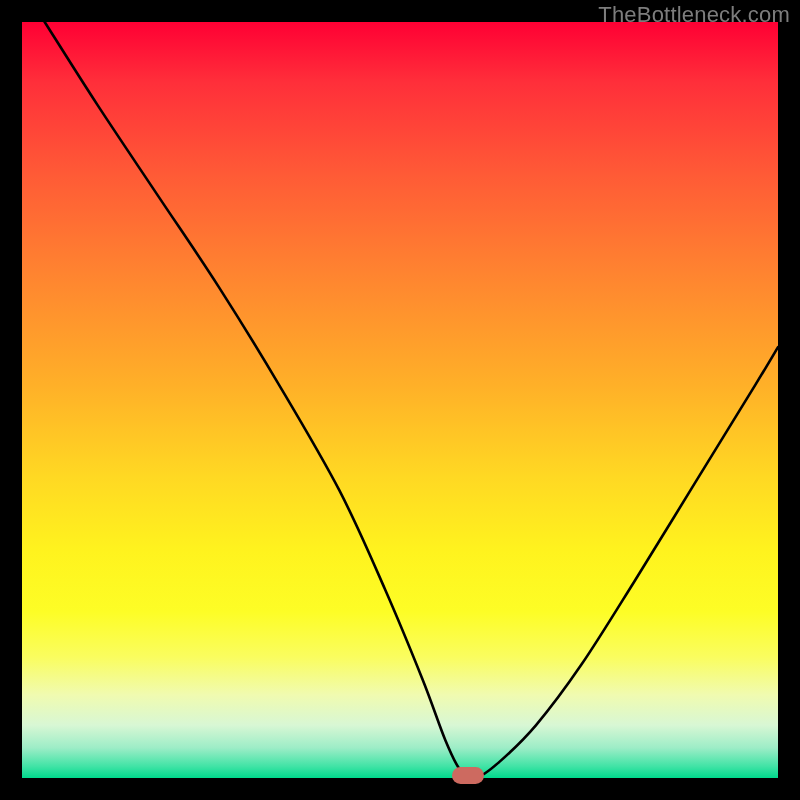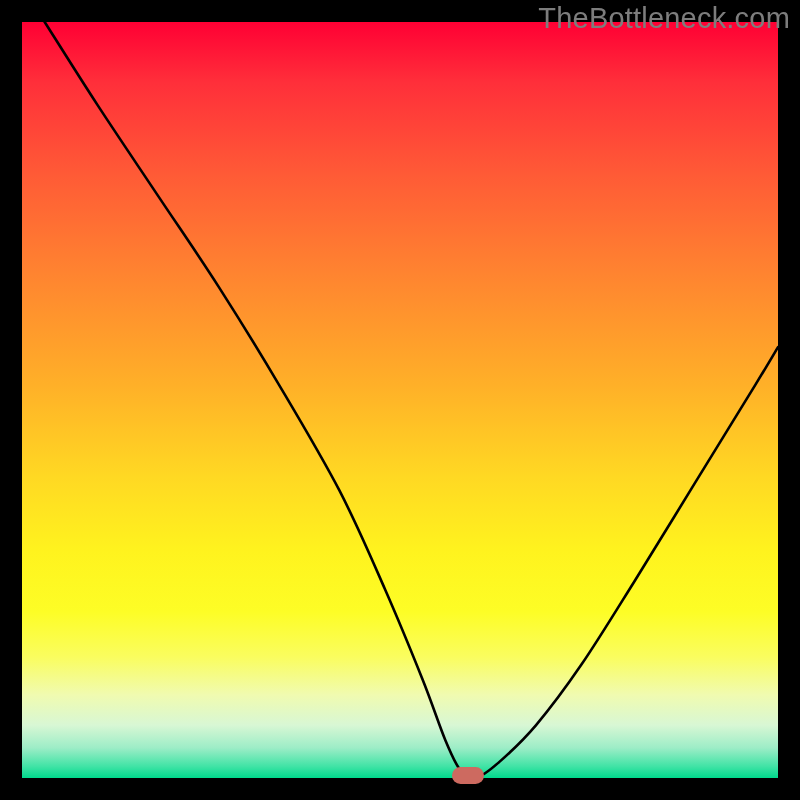--- a/index.html
+++ b/index.html
@@ -38,21 +38,21 @@
       #d8f7d4 93%,
       #9dedc7 96%,
       #3fe3a5 98.5%,
       #00d98c 100%);
   }
   .watermark {
     position: absolute;
     top: 2px;
     right: 10px;
     font-family: Arial, Helvetica, sans-serif;
-    font-size: 29px;
+    font-size: 22px;
     color: #7d7d7d;
     letter-spacing: 0.2px;
   }
   svg.curve {
     position: absolute;
     left: 0;
     top: 0;
   }
   .marker {
     position: absolute;

